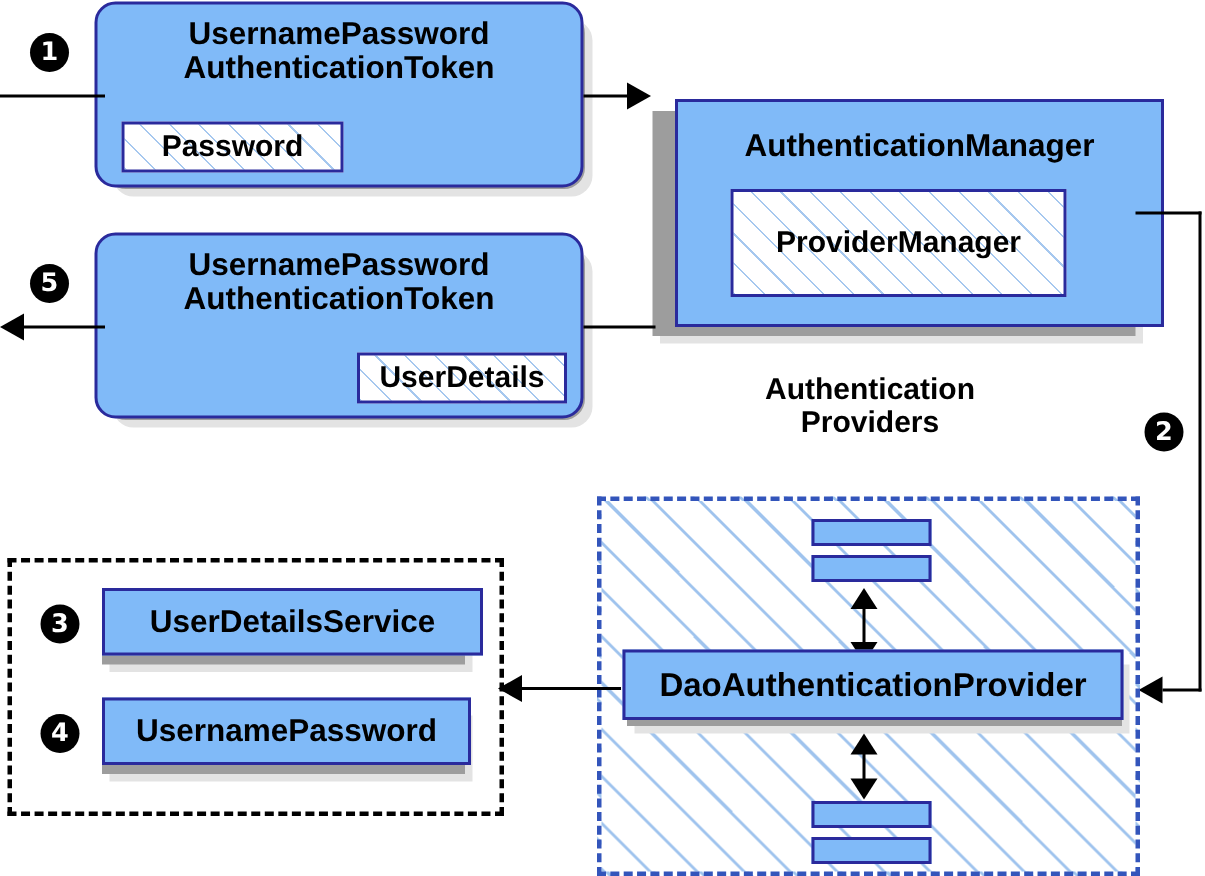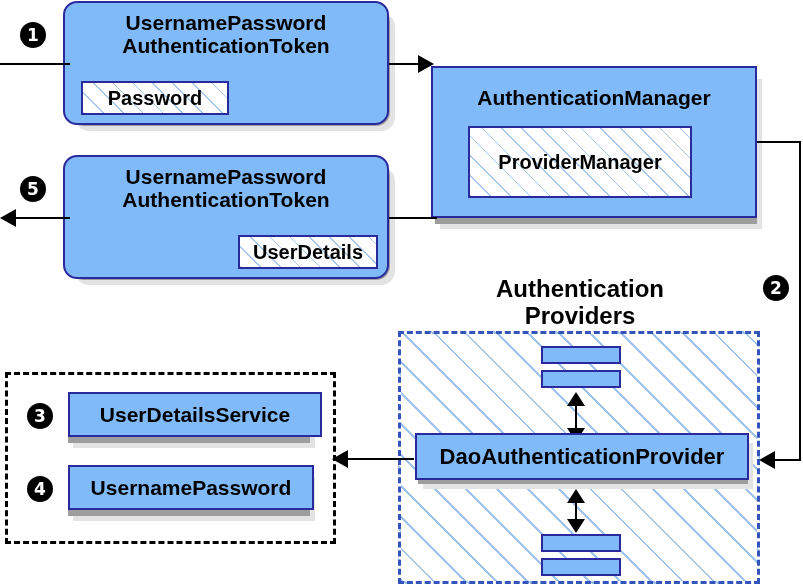--- a/index.html
+++ b/index.html
@@ -129,21 +129,21 @@
   <div class="badge" style="left:20px;top:22px;">1</div>
 
   <div class="line-h" style="left:0px;top:63px;width:70px;"></div>
 
   <div class="line-h" style="left:389px;top:63px;width:31px;"></div>
   <div class="arrow-right" style="left:418px;top:55px;"></div>
 
   <div class="shadow1 abs" style="left:440px;top:79px;width:322px;height:150px;"></div>
   <div class="shadow2 abs" style="left:435px;top:74px;width:322px;height:150px;"></div>
 
-  <div class="blue-box" style="left:431px;top:66px;width:326px;height:152px;display:block;">
+  <div class="blue-box" style="left:450px;top:66px;width:326px;height:152px;display:block;">
     <div style="position:absolute;top:18px;width:100%;text-align:center;font-size:21px;font-weight:bold;">AuthenticationManager</div>
     <div class="hatch-white" style="left:35px;top:58px;width:224px;height:72px;font-size:20px;">ProviderManager</div>
   </div>
 
   <div class="shadow1 rounded-shadow abs" style="left:75px;top:167px;width:320px;height:118px;"></div>
   <div class="shadow2 rounded-shadow abs" style="left:70px;top:162px;width:320px;height:118px;"></div>
 
   <div class="blue-box rounded" style="left:63px;top:155px;width:326px;height:124px;display:block;">
     <div class="token-title" style="top:8px;">UsernamePassword
 AuthenticationToken</div>
@@ -158,21 +158,21 @@
   <div class="line-h" style="left:16px;top:217px;width:54px;"></div>
   <div class="arrow-left" style="left:0px;top:209px;"></div>
 
   <div class="line-h" style="left:757px;top:141px;width:44px;"></div>
   <div class="line-v" style="left:799px;top:141px;height:320px;"></div>
   <div class="line-h" style="left:775px;top:459px;width:26px;"></div>
   <div class="arrow-left" style="left:759px;top:451px;"></div>
 
   <div class="badge" style="left:763px;top:275px;">2</div>
 
-  <div class="title-2line" style="left:470px;top:276px;width:220px;font-size:24px;white-space:pre-line;">Authentication
+  <div class="title-2line" style="left:470px;top:249px;width:220px;font-size:20px;white-space:pre-line;">Authentication
 Providers</div>
 
   <div class="dash-blue" style="left:398px;top:331px;width:362px;height:253px;"></div>
 
   <div class="blue-box" style="left:541px;top:346px;width:80px;height:18px;"></div>
   <div class="blue-box" style="left:541px;top:370px;width:80px;height:18px;"></div>
 
   <div class="line-v" style="left:575px;top:398px;height:38px;"></div>
   <div class="arrow-up" style="left:567px;top:392px;"></div>
   <div class="arrow-down" style="left:567px;top:428px;"></div>

